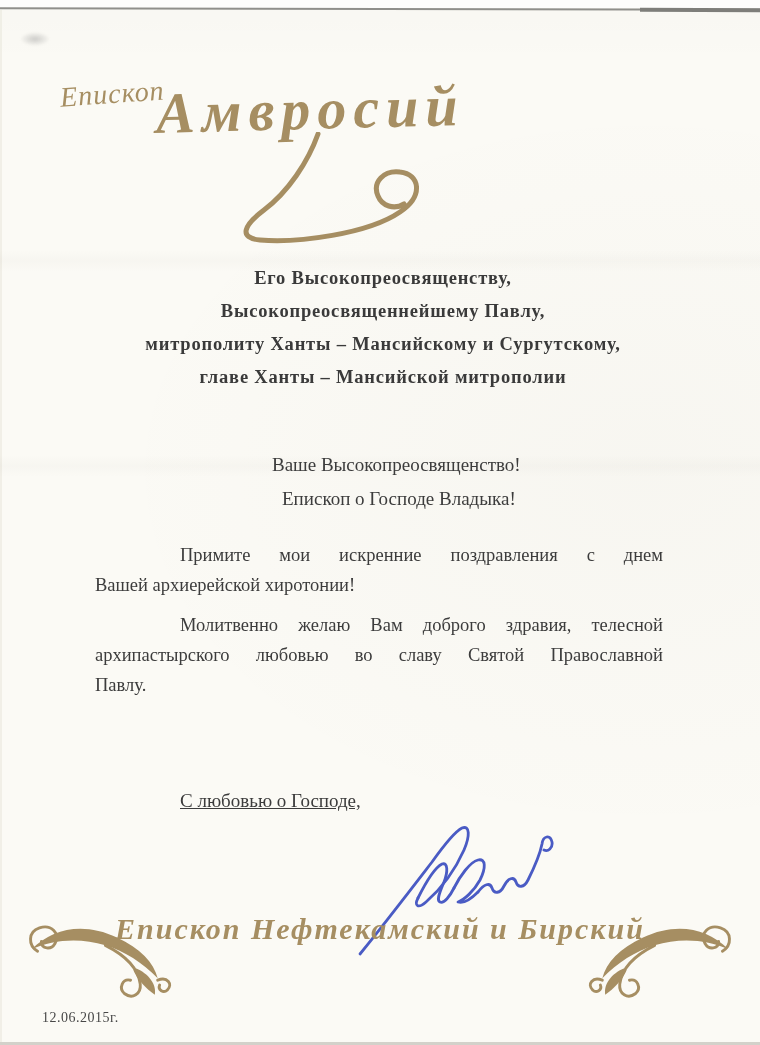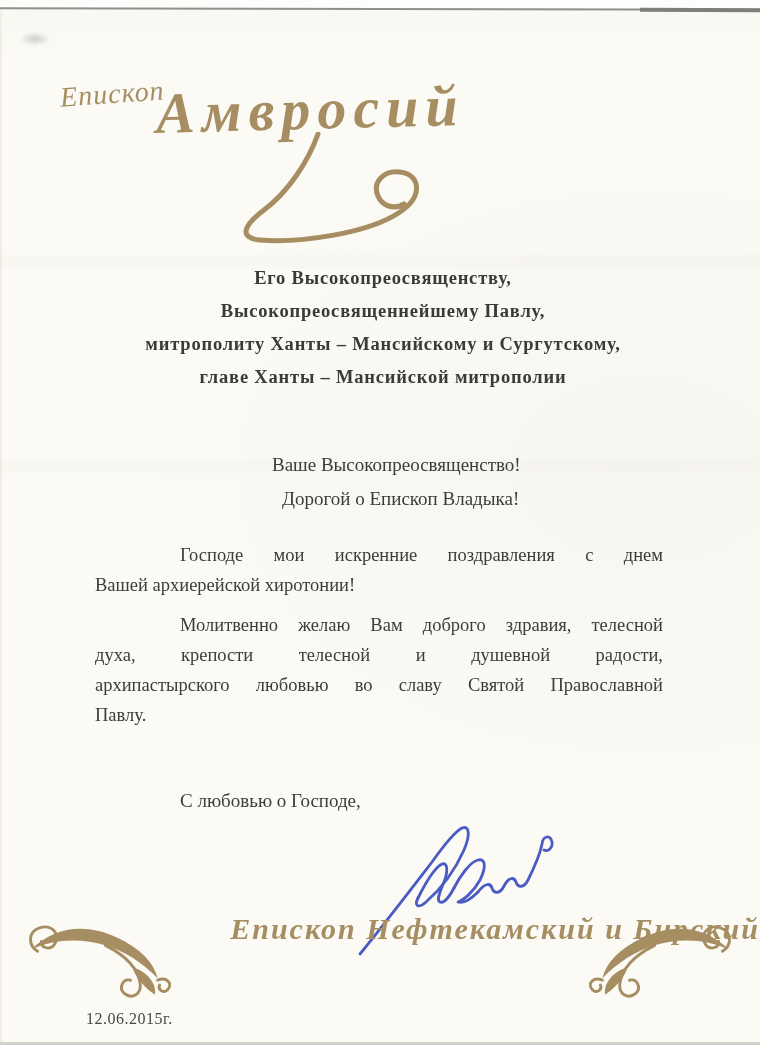--- a/index.html
+++ b/index.html
@@ -69,44 +69,44 @@
   }
   .p1{top:540px;}
   .p2{top:610px;}
   .jline{text-align:justify;text-align-last:justify;}
   .firstline{padding-left:85px;}
   .plainline{text-align:left;}
 
   
   .closing{
     position:absolute;left:180px;top:790px;
-    font-size:19px;color:var(--text);
+    font-size:19px;color:var(--text);text-decoration:underline;
   }
 
   
   .signature{position:absolute;left:318px;top:806px;}
   .signature svg path{stroke:var(--ink);fill:none;stroke-width:2.8;stroke-linecap:round;stroke-linejoin:round;}
 
   
   .footer-title{
     position:absolute;left:0;top:912px;width:100%;
-    text-align:right;font-style:italic;font-weight:bold;
+    text-align:center;font-style:italic;font-weight:bold;
     font-size:30px;color:var(--gold);letter-spacing:2px;
   }
   .ornament{position:absolute;top:912px;}
   .ornament.left{left:24px;}
   .ornament.right{right:24px;transform:scaleX(-1);}
   .ornament path.stroke{stroke:var(--gold);fill:none;stroke-width:3;stroke-linecap:round;}
   .ornament path.fill{fill:var(--gold);stroke:none;}
   .lh-flourish path{stroke:var(--gold);fill:none;stroke-width:5;stroke-linecap:round;}
 
   
   .date-line{
     position:absolute;left:42px;top:1010px;
-    font-size:16px;color:#474747;letter-spacing:0.5px;margin-left:44px;
+    font-size:14px;color:#474747;letter-spacing:0.5px;
   }
 </style>
 </head>
 <body>
 
 <div class="page">
 
   <div class="scan-top-white"></div>
   <div class="scan-top-line"></div>
   <div class="scan-top-right"></div>
@@ -126,31 +126,30 @@
 
   <div class="recipient">
     <div>Его Высокопреосвященству,</div>
     <div>Высокопреосвященнейшему Павлу,</div>
     <div>митрополиту Ханты – Мансийскому и Сургутскому,</div>
     <div>главе Ханты – Мансийской митрополии</div>
   </div>
 
   <div class="salutation">
     <div class="s1">Ваше Высокопреосвященство!</div>
-    <div class="s2">Дорогой о Епископ Владыка!</div>
+    <div class="s2">Епископ о Господе Владыка!</div>
   </div>
 
   <div class="para p1">
-    <div class="jline firstline">Господе мои искренние поздравления с днем</div>
+    <div class="jline firstline">Примите мои искренние поздравления с днем</div>
     <div class="plainline">Вашей архиерейской хиротонии!</div>
   </div>
 
   <div class="para p2">
     <div class="jline firstline">Молитвенно желаю Вам доброго здравия, телесной</div>
-    <div class="jline">духа, крепости телесной и душевной радости,</div>
     <div class="jline">архипастырского любовью во славу Святой Православной</div>
     <div class="plainline">Павлу.</div>
   </div>
 
   <div class="closing">С любовью о Господе,</div>
 
   <div class="signature">
     <svg width="262" height="158" viewBox="0 0 262 158">
       <path d="M42,148 C68,116 94,82 114,56 C124,42 136,26 144,22 C152,19 152,30 146,44 C138,62 124,82 108,96 C100,103 96,100 100,92"></path>
       <path d="M100,92 C106,80 116,62 124,58 C130,56 130,66 126,76 C122,86 118,94 122,96 C126,98 132,90 136,82"></path>

